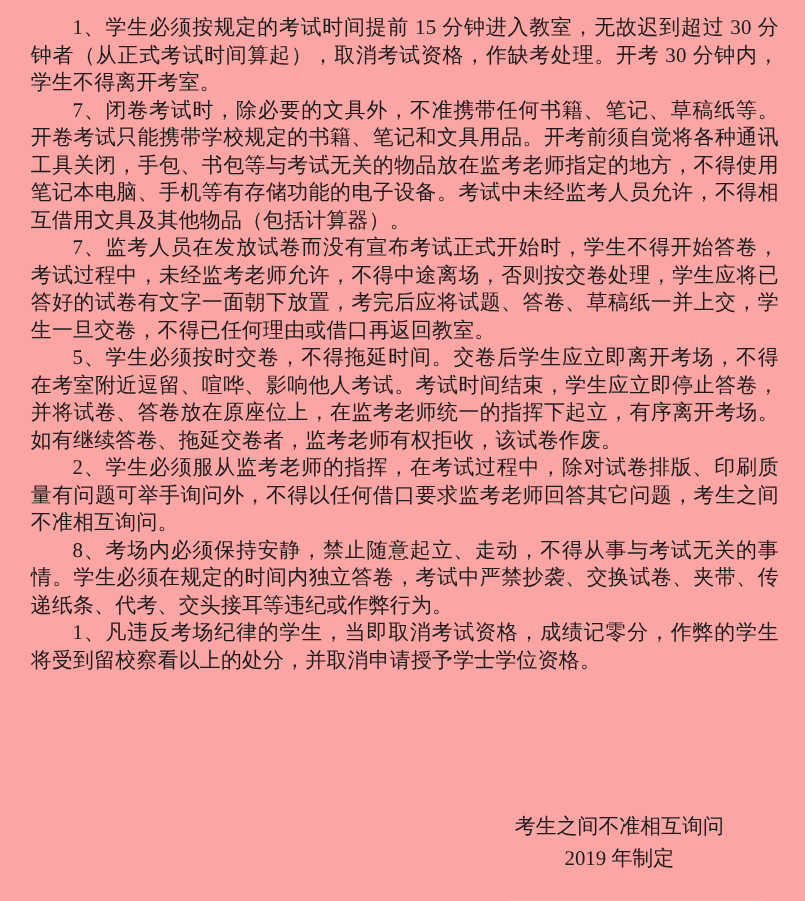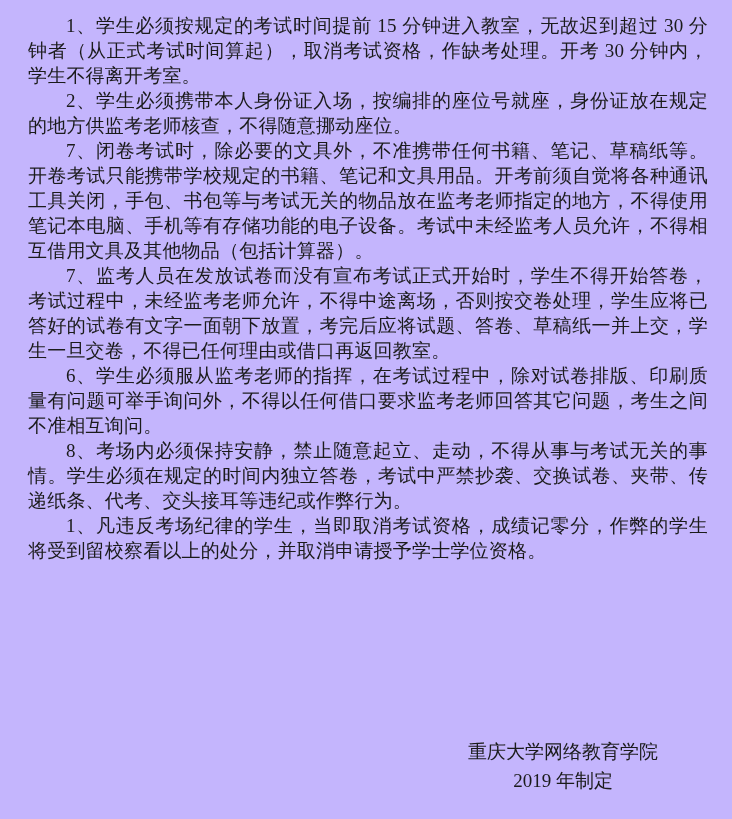--- a/index.html
+++ b/index.html
@@ -10,21 +10,21 @@
   body {
     width: 732px;
     height: 819px;
     overflow: hidden;
     font-family: "Liberation Serif", "DejaVu Serif", serif;
   }
   .page {
     position: relative;
     width: 732px;
     height: 819px;
-    background: #c4b5fd;
+    background: #fca5a5;
     box-sizing: border-box;
     padding: 13px 24px 0 28px;
     color: #1b1b1b;
   }
   .rules {
     width: 680px;
   }
   .rule {
     margin: 0;
     padding: 0;
@@ -49,25 +49,25 @@
   .signature div {
     white-space: nowrap;
   }
 </style>
 </head>
 <body>
 
 <div class="page">
   <div class="rules">
     <p class="rule">1、学生必须按规定的考试时间提前 15 分钟进入教室，无故迟到超过 30 分钟者（从正式考试时间算起），取消考试资格，作缺考处理。开考 30 分钟内，学生不得离开考室。</p>
-    <p class="rule">2、学生必须携带本人身份证入场，按编排的座位号就座，身份证放在规定的地方供监考老师核查，不得随意挪动座位。</p>
     <p class="rule">7、闭卷考试时，除必要的文具外，不准携带任何书籍、笔记、草稿纸等。开卷考试只能携带学校规定的书籍、笔记和文具用品。开考前须自觉将各种通讯工具关闭，手包、书包等与考试无关的物品放在监考老师指定的地方，不得使用笔记本电脑、手机等有存储功能的电子设备。考试中未经监考人员允许，不得相互借用文具及其他物品（包括计算器）。</p>
     <p class="rule">7、监考人员在发放试卷而没有宣布考试正式开始时，学生不得开始答卷，考试过程中，未经监考老师允许，不得中途离场，否则按交卷处理，学生应将已答好的试卷有文字一面朝下放置，考完后应将试题、答卷、草稿纸一并上交，学生一旦交卷，不得已任何理由或借口再返回教室。</p>
-    <p class="rule">6、学生必须服从监考老师的指挥，在考试过程中，除对试卷排版、印刷质量有问题可举手询问外，不得以任何借口要求监考老师回答其它问题，考生之间不准相互询问。</p>
+    <p class="rule">5、学生必须按时交卷，不得拖延时间。交卷后学生应立即离开考场，不得在考室附近逗留、喧哗、影响他人考试。考试时间结束，学生应立即停止答卷，并将试卷、答卷放在原座位上，在监考老师统一的指挥下起立，有序离开考场。如有继续答卷、拖延交卷者，监考老师有权拒收，该试卷作废。</p>
+    <p class="rule">2、学生必须服从监考老师的指挥，在考试过程中，除对试卷排版、印刷质量有问题可举手询问外，不得以任何借口要求监考老师回答其它问题，考生之间不准相互询问。</p>
     <p class="rule">8、考场内必须保持安静，禁止随意起立、走动，不得从事与考试无关的事情。学生必须在规定的时间内独立答卷，考试中严禁抄袭、交换试卷、夹带、传递纸条、代考、交头接耳等违纪或作弊行为。</p>
     <p class="rule">1、凡违反考场纪律的学生，当即取消考试资格，成绩记零分，作弊的学生将受到留校察看以上的处分，并取消申请授予学士学位资格。</p>
   </div>
 
   <div class="signature">
-    <div>重庆大学网络教育学院</div>
+    <div>考生之间不准相互询问</div>
     <div>2019 年制定</div>
   </div>
 </div>
 
 </body></html>

